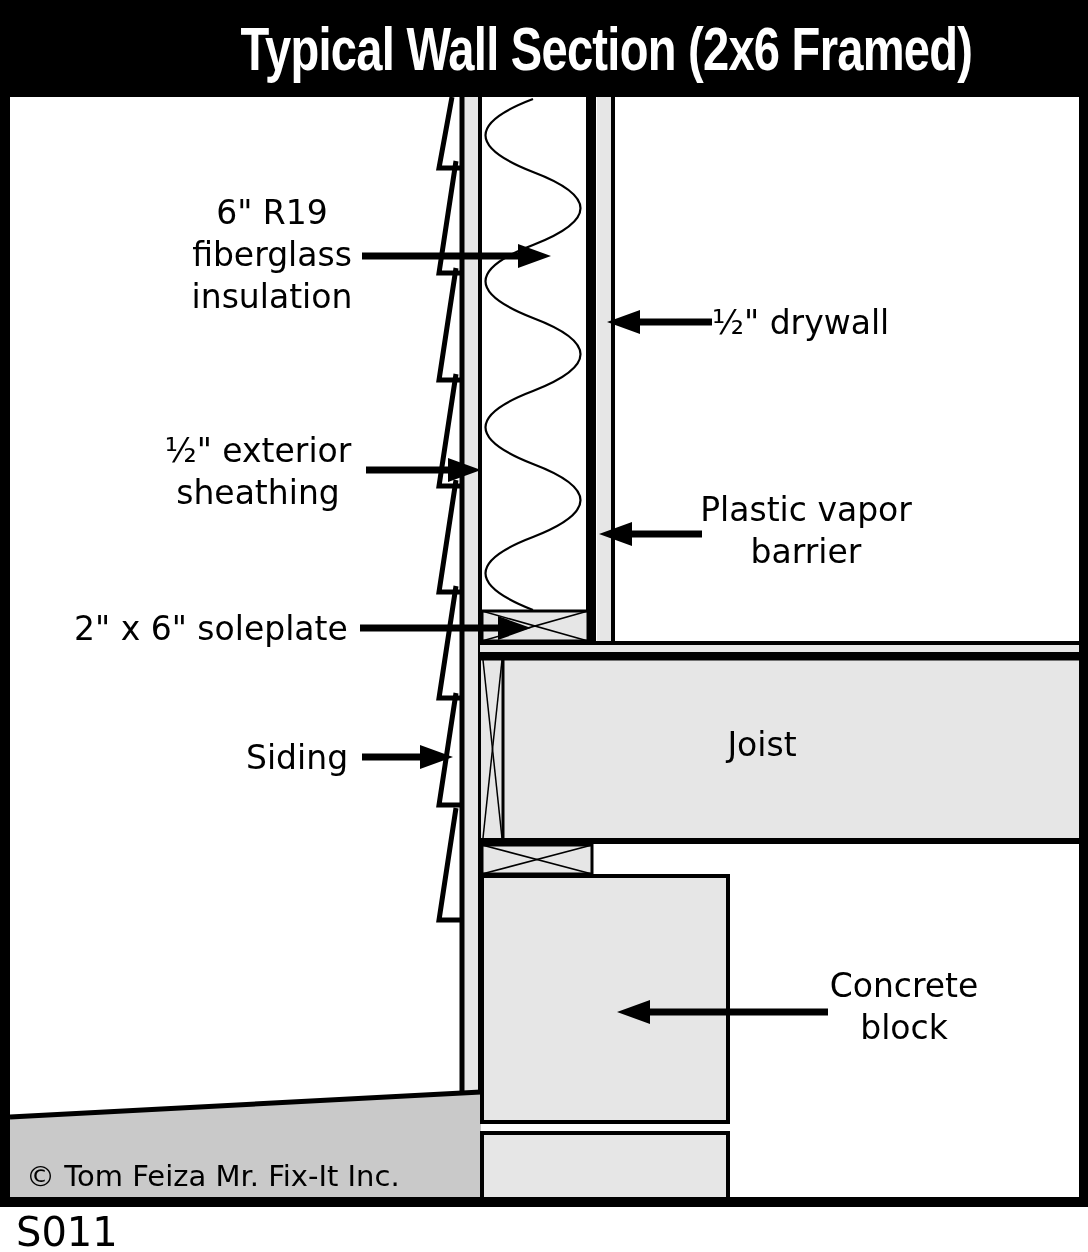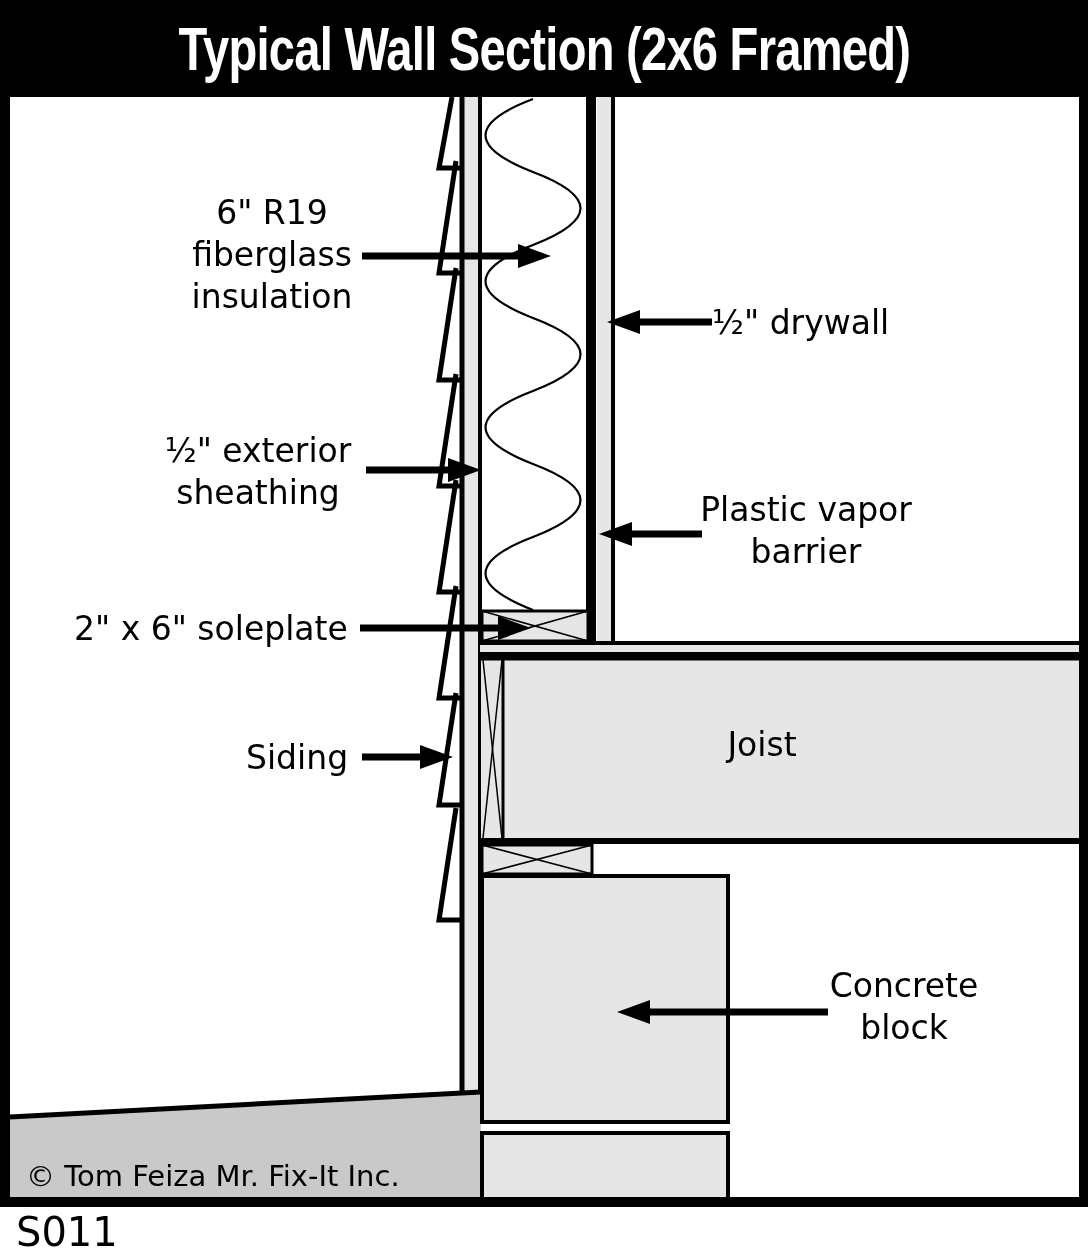--- a/index.html
+++ b/index.html
@@ -1,19 +1,19 @@
 <!DOCTYPE html>
 <html><head>
 <meta charset="utf-8">
 <style>
   html,body{margin:0;padding:0;background:#fff;}
   #stage{position:relative;width:1088px;height:1252px;background:#ffffff;overflow:hidden;
          font-family:"DejaVu Sans", sans-serif;}
   #banner{position:absolute;left:0;top:0;width:1088px;height:97px;background:#000;
-          display:flex;align-items:center;justify-content:center;}
+          display:flex;align-items:center;justify-content:flex-end;}
   #banner .title{color:#fff;font-family:"Liberation Sans", sans-serif;font-weight:bold;
           font-size:62px;white-space:nowrap;transform:scaleX(0.76);letter-spacing:-1px;}
   svg{position:absolute;left:0;top:0;}
   .callout{font-family:"DejaVu Sans", sans-serif;font-size:33px;fill:#000;}
   .small{font-size:29px;}
   .code{font-size:40px;}
 </style>
 </head>
 <body>
 

